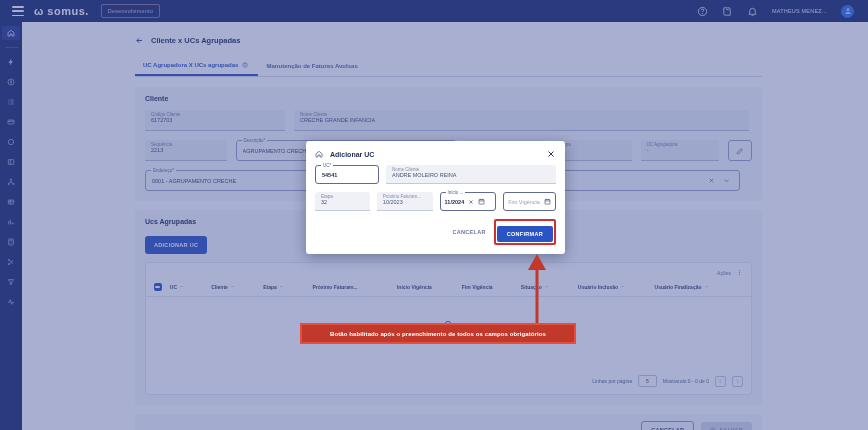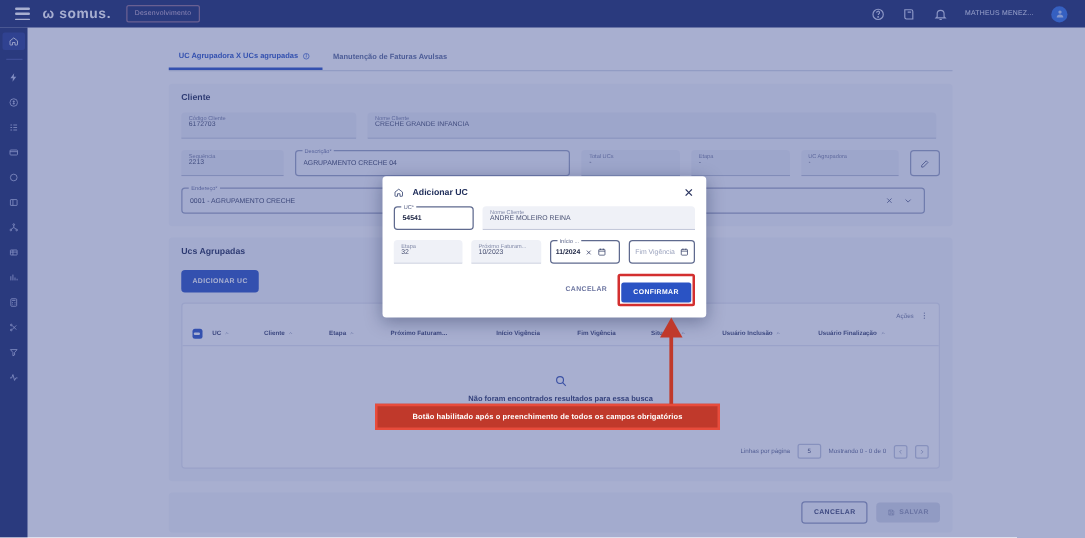--- a/index.html
+++ b/index.html
@@ -497,20 +497,26 @@
       <div class="rail-item">
         <svg viewBox="0 0 24 24" fill="none" stroke="currentColor" stroke-width="2">
           <path d="M3 13h4l3-8 4 14 3-6h4"></path>
         </svg>
       </div>
     </div>
 
     <div class="content">
       <div class="page">
 
+        <div class="breadcrumb-row">
+          <svg class="back-arrow" viewBox="0 0 24 24" fill="none" stroke="currentColor" stroke-width="2.4">
+            <path d="M19 12H5M11 6l-6 6 6 6"></path>
+          </svg>
+          <div class="page-title">Cliente x UCs Agrupadas</div>
+        </div>
 
         <div class="tabs">
           <div class="tab active">
             <span>UC Agrupadora X UCs agrupadas</span>
             <svg class="dot-ic" viewBox="0 0 24 24" fill="none" stroke="currentColor" stroke-width="2.2">
               <circle cx="12" cy="12" r="9"></circle>
                 <path d="M12 11v5"></path>
                 <circle cx="12" cy="7.8" r=".9" fill="currentColor"></circle>
             </svg>
           </div>

